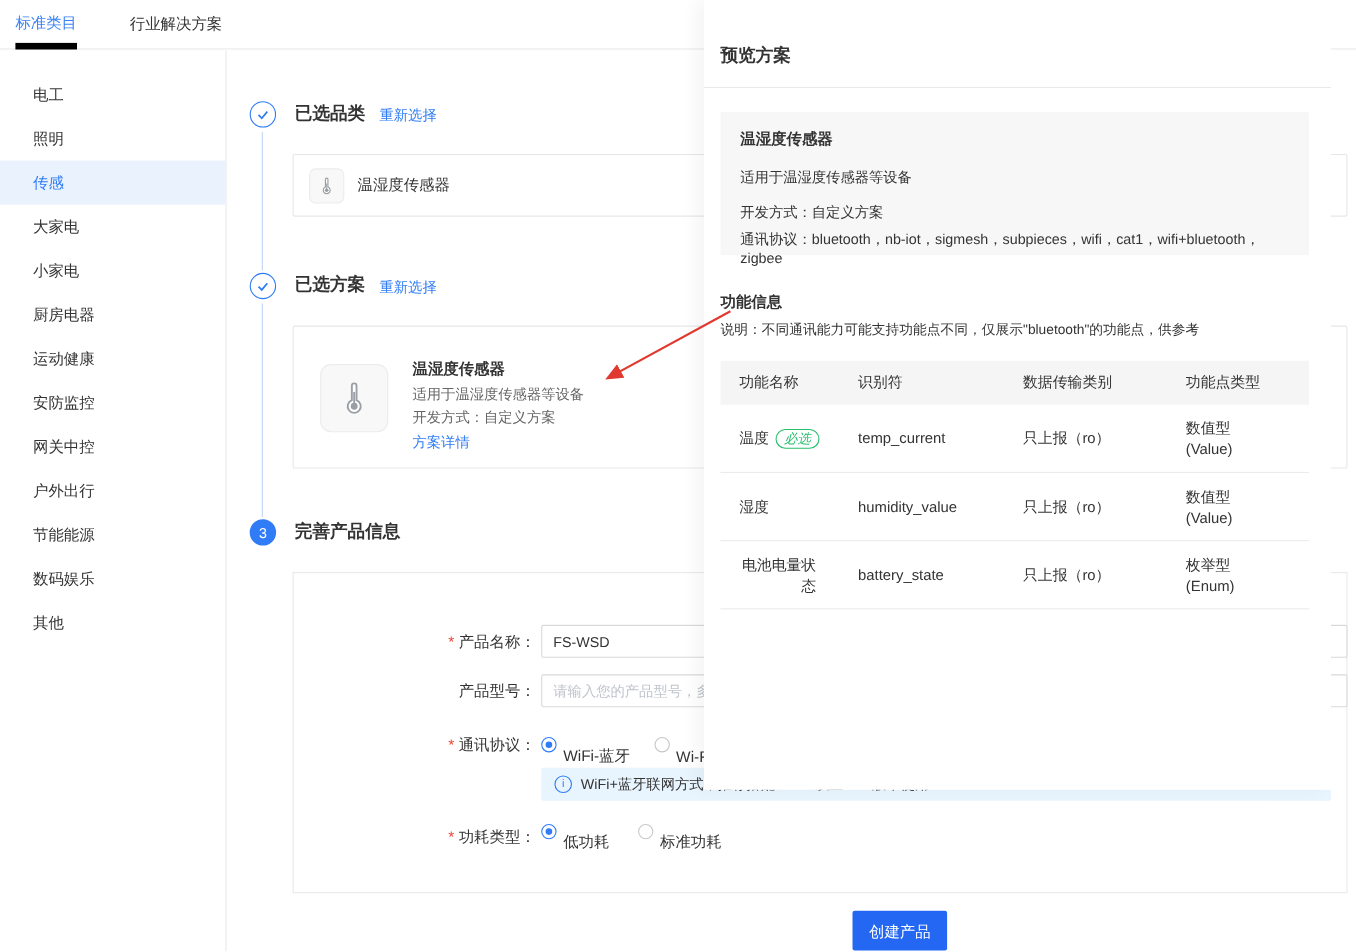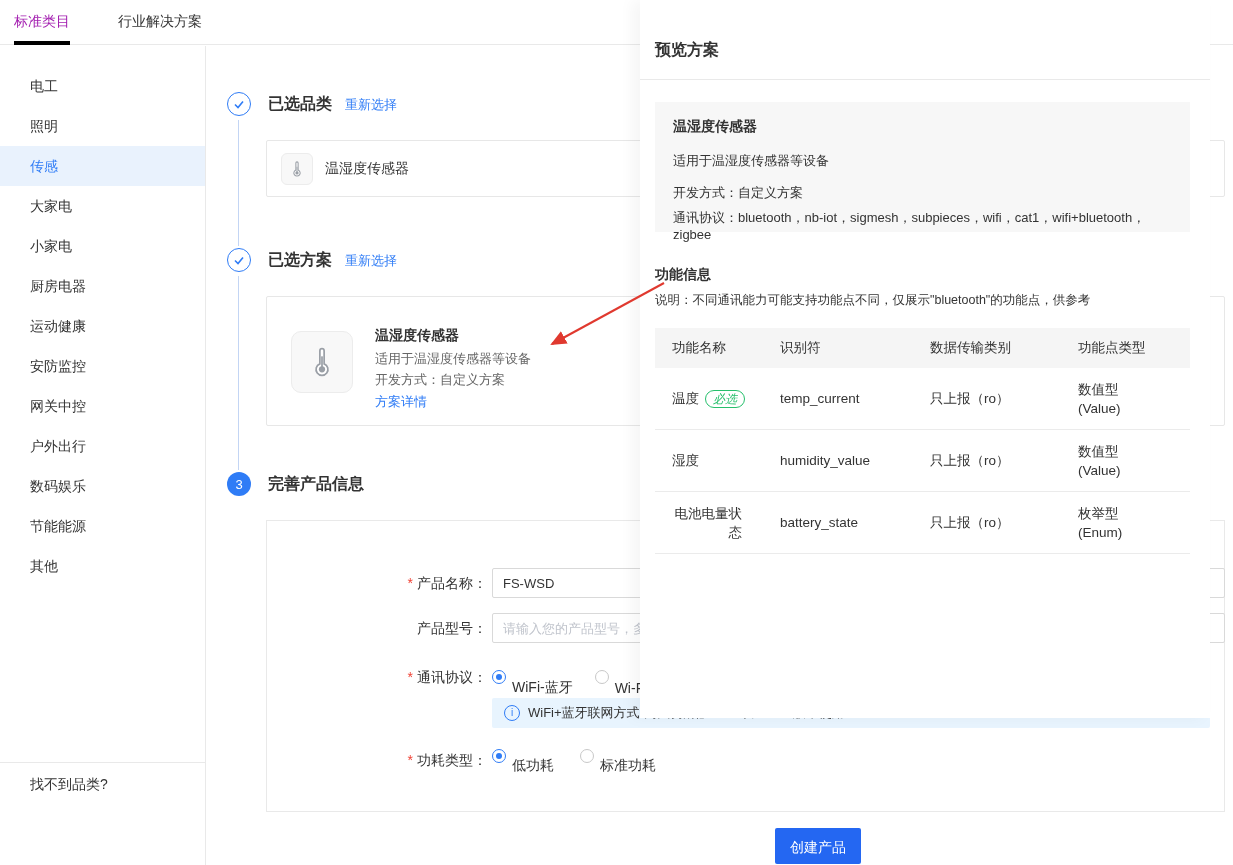--- a/index.html
+++ b/index.html
@@ -1,21 +1,21 @@
 <!DOCTYPE html>
 <html><head>
 <meta charset="utf-8">
 <style>
   html,body{margin:0;padding:0;background:#fff;}
   .page{position:relative;width:1233px;height:865px;background:#fff;overflow:hidden;
         font-family:"Liberation Sans",sans-serif;color:#333;}
   
   .topbar{position:absolute;left:0;top:0;width:1233px;height:45px;border-bottom:1px solid #e9e9e9;box-sizing:border-box;background:#fff;}
   .tab{position:absolute;top:0;height:45px;line-height:43px;font-size:14px;color:#333;cursor:pointer;box-sizing:border-box;}
-  .tab.active{color:#a21caf;border-bottom:4px solid #000000;font-family:Liberation Serif, serif;}
+  .tab.active{color:#3b82f6;border-bottom:6px solid #000000;font-family:Liberation Serif, serif;}
   .tab1{left:14px;}
   .tab2{left:118px;}
   
   .sidebar{position:absolute;left:0;top:46px;width:206px;height:819px;border-right:1px solid #e9e9e9;box-sizing:border-box;background:#fff;padding-top:20px;}
   .side-item{height:40px;line-height:40px;padding-left:30px;font-size:14px;color:#333;cursor:pointer;}
   .side-item.active{background:#e9f2fd;color:#2f7cf6;}
   .side-footer{position:absolute;left:0;top:762px;width:205px;border-top:1px solid #e9e9e9;padding:13px 0 0 30px;font-size:14px;color:#333;box-sizing:border-box;background:#fff;cursor:pointer;}
   
   .vline{position:absolute;left:238px;width:1px;background:#c3d5f4;}
   .vline1{top:120px;height:126px;}
@@ -97,25 +97,24 @@
     <div class="side-item">电工</div>
     <div class="side-item">照明</div>
     <div class="side-item active">传感</div>
     <div class="side-item">大家电</div>
     <div class="side-item">小家电</div>
     <div class="side-item">厨房电器</div>
     <div class="side-item">运动健康</div>
     <div class="side-item">安防监控</div>
     <div class="side-item">网关中控</div>
     <div class="side-item">户外出行</div>
+    <div class="side-item">节能能源</div>
     <div class="side-item">数码娱乐</div>
-    <div class="side-item">节能能源</div>
     <div class="side-item">其他</div>
   </div>
-  <div class="side-footer">找不到品类?</div>
 
   <div class="vline vline1"></div>
   <div class="vline vline2"></div>
 
   <div class="step-circle done c1">
     <svg class="check-svg" width="14" height="14" viewBox="0 0 14 14">
         <polyline points="3,7.5 6,10.5 11,4.5" fill="none" stroke="#2f7cf6" stroke-width="1.6"></polyline>
       </svg>
   </div>
   <div class="step-title t1">已选品类</div>

